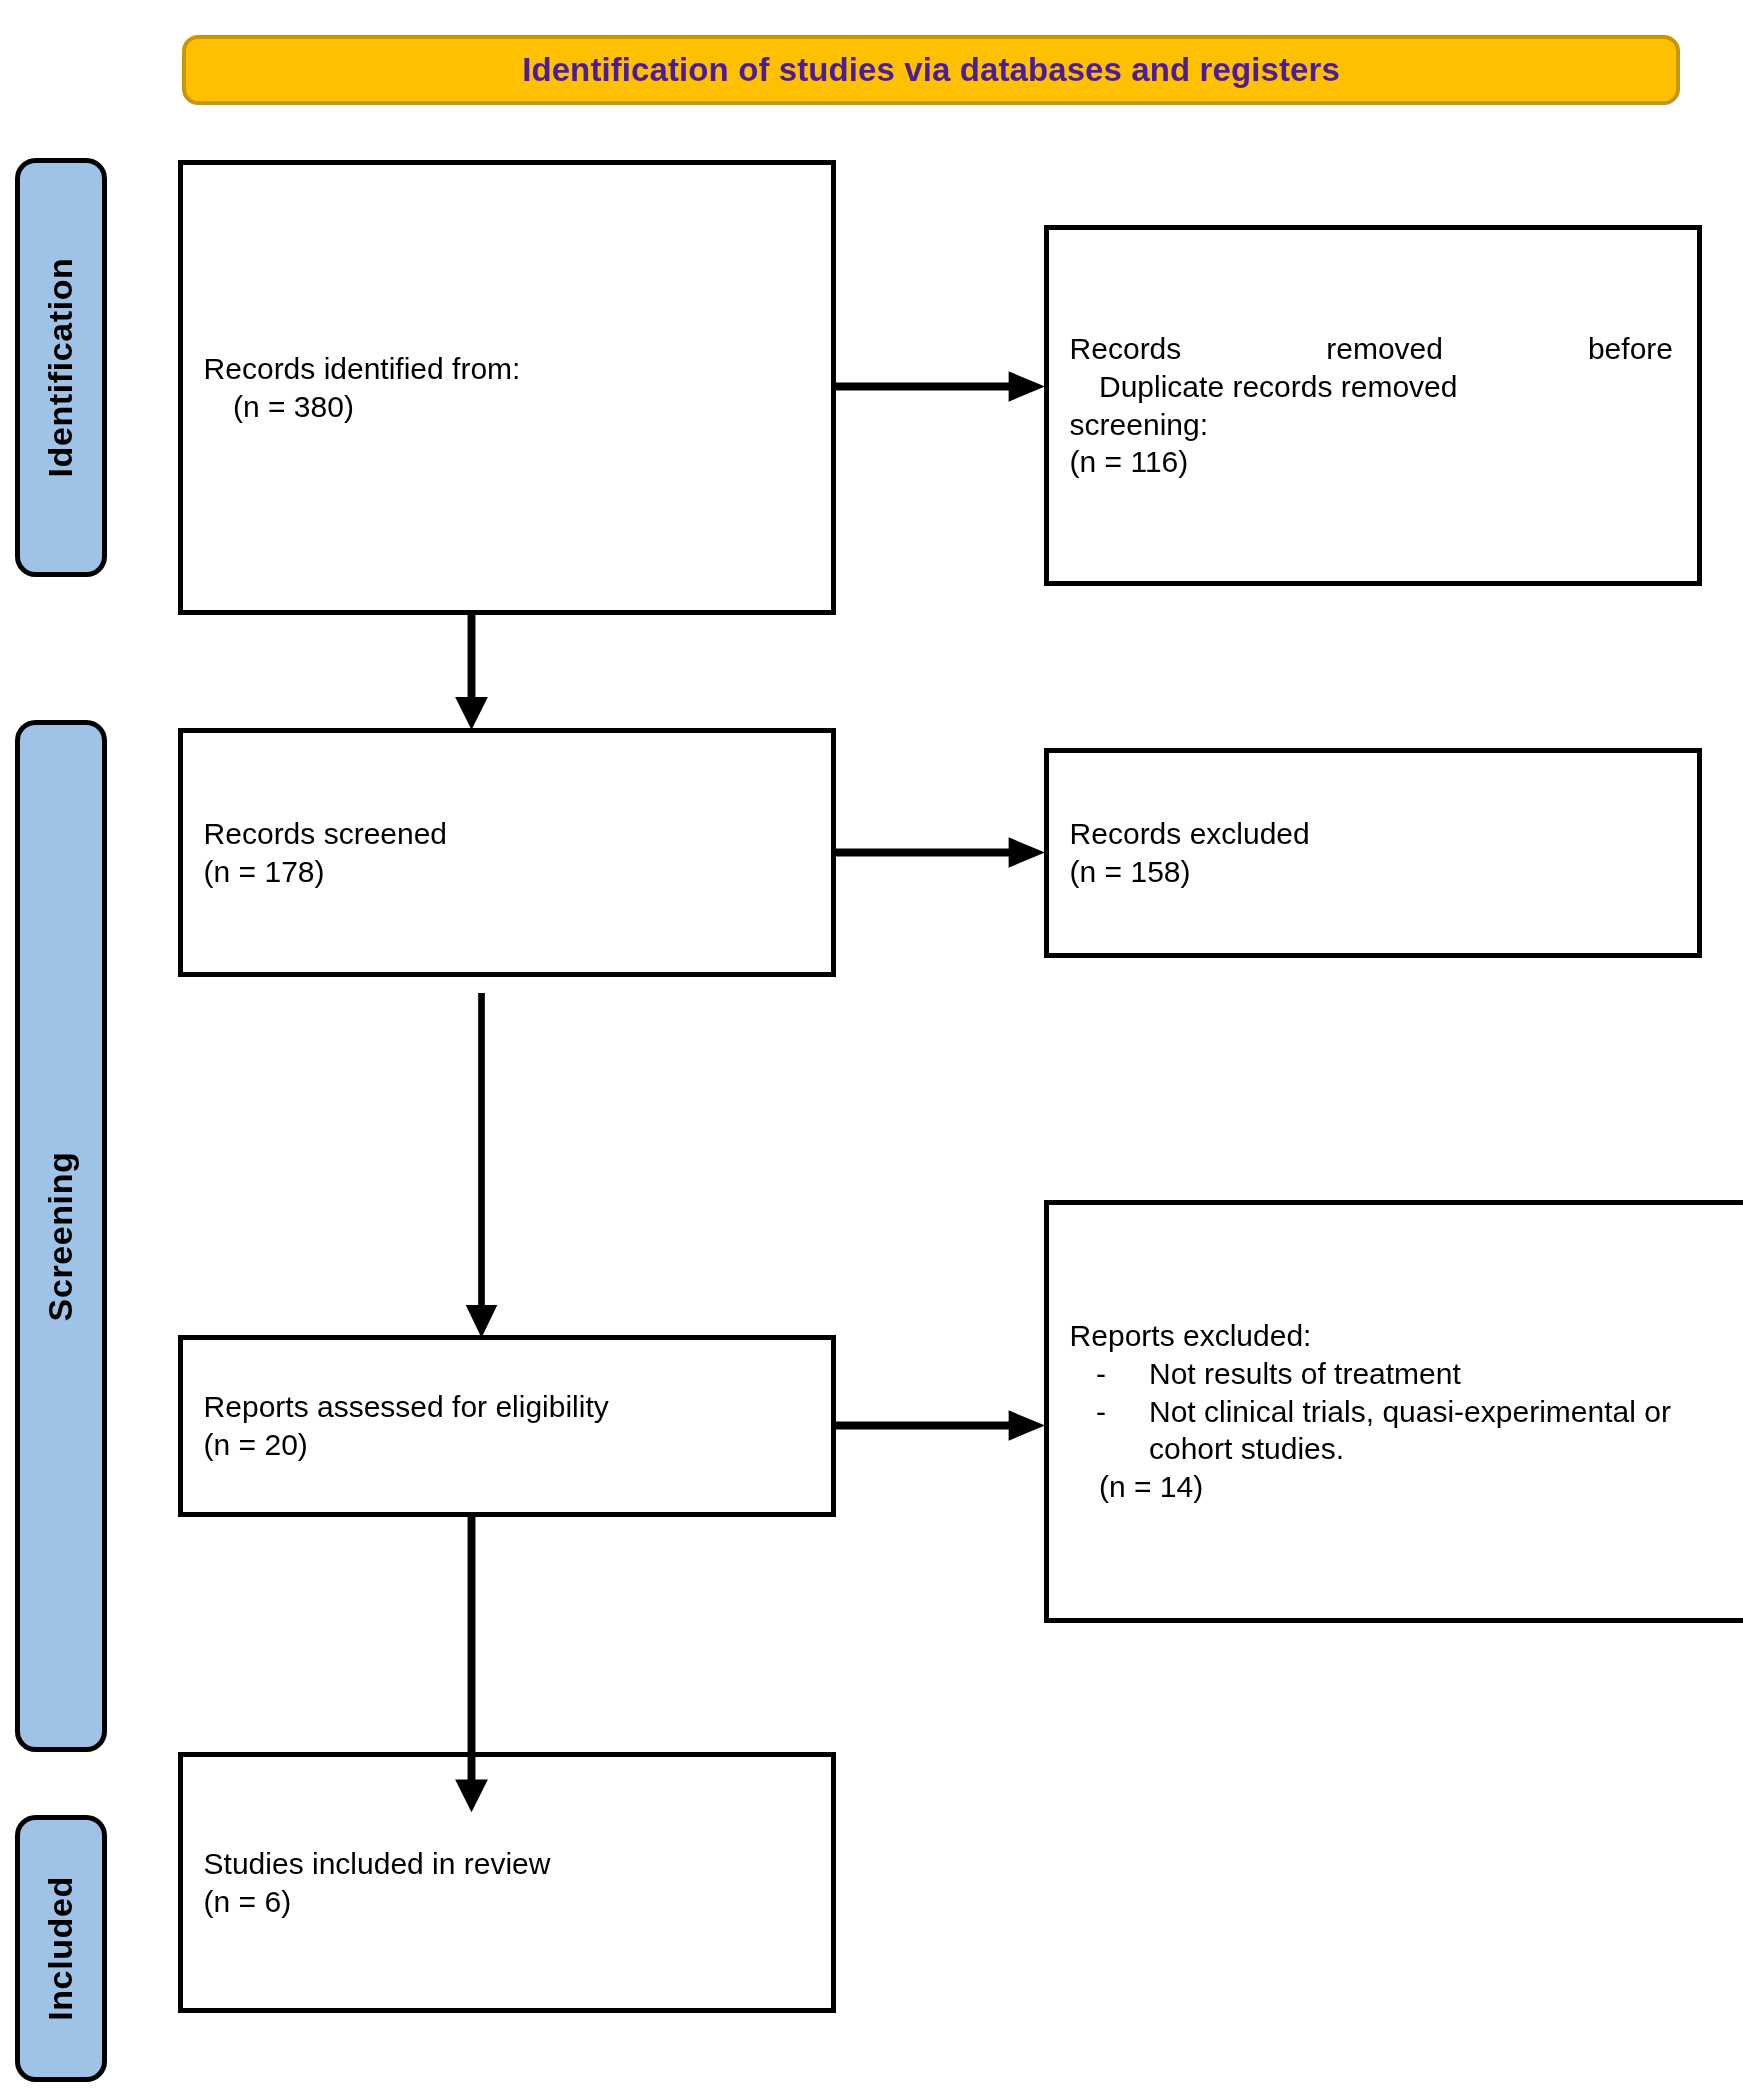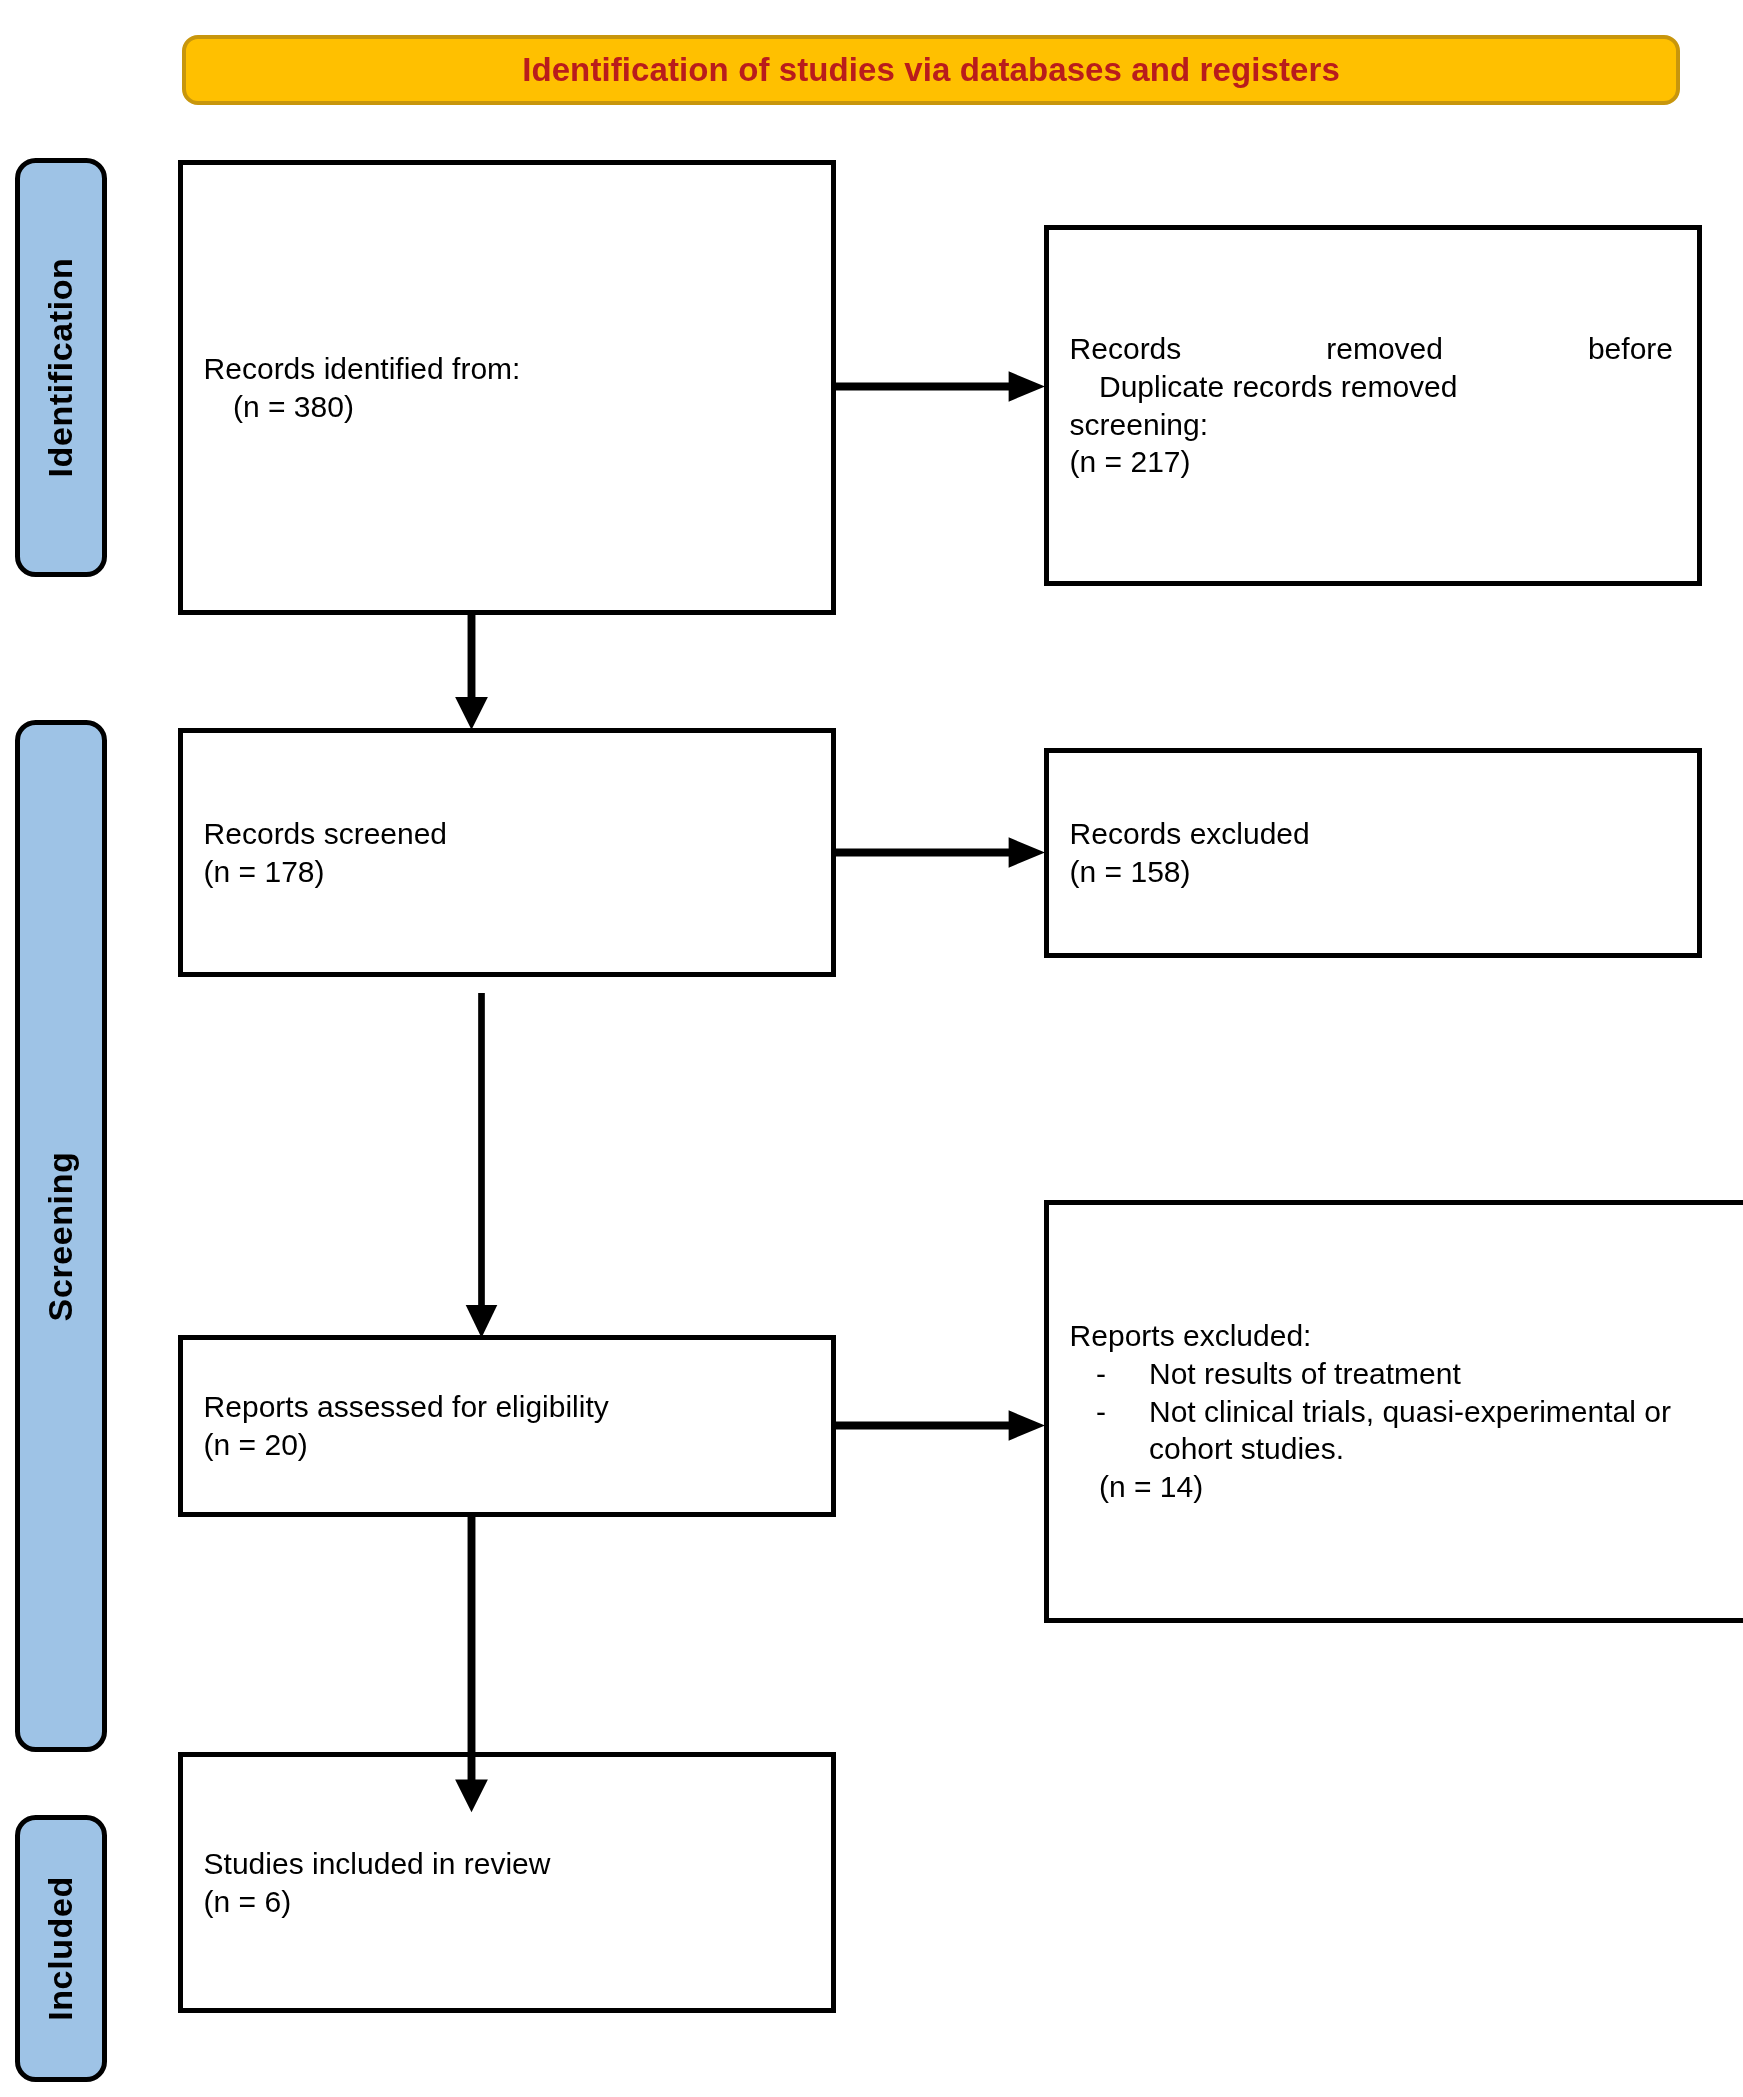--- a/index.html
+++ b/index.html
@@ -29,21 +29,21 @@
     border: 4.2px solid #C8960C;
     border-radius: 16px;
     box-sizing: border-box;
     display: flex;
     align-items: center;
     justify-content: center;
   }
   .title-banner .title-text {
     font-size: 33px;
     font-weight: bold;
-    color: #b91c1c;
+    color: #4c1d95;
     letter-spacing: 0.1px;
     white-space: nowrap;
   }
 
   
   .phase-bar {
     position: absolute;
     background: #9EC3E6;
     border: 5.5px solid #000000;
     border-radius: 20.6px;
@@ -156,21 +156,21 @@
 
   <div class="flow-box" id="box-identified">
     <div class="line">Records identified from:</div>
     <div class="line indent-sm">(n = 380)</div>
   </div>
 
   <div class="flow-box" id="box-removed">
     <div class="line justify">Records removed before</div>
     <div class="line indent-sm">Duplicate records removed</div>
     <div class="line">screening:</div>
-    <div class="line">(n = 217)</div>
+    <div class="line">(n = 116)</div>
   </div>
 
   <div class="flow-box" id="box-screened">
     <div class="line">Records screened</div>
     <div class="line">(n = 178)</div>
   </div>
 
   <div class="flow-box" id="box-rec-excluded">
     <div class="line">Records excluded</div>
     <div class="line">(n = 158)</div>

